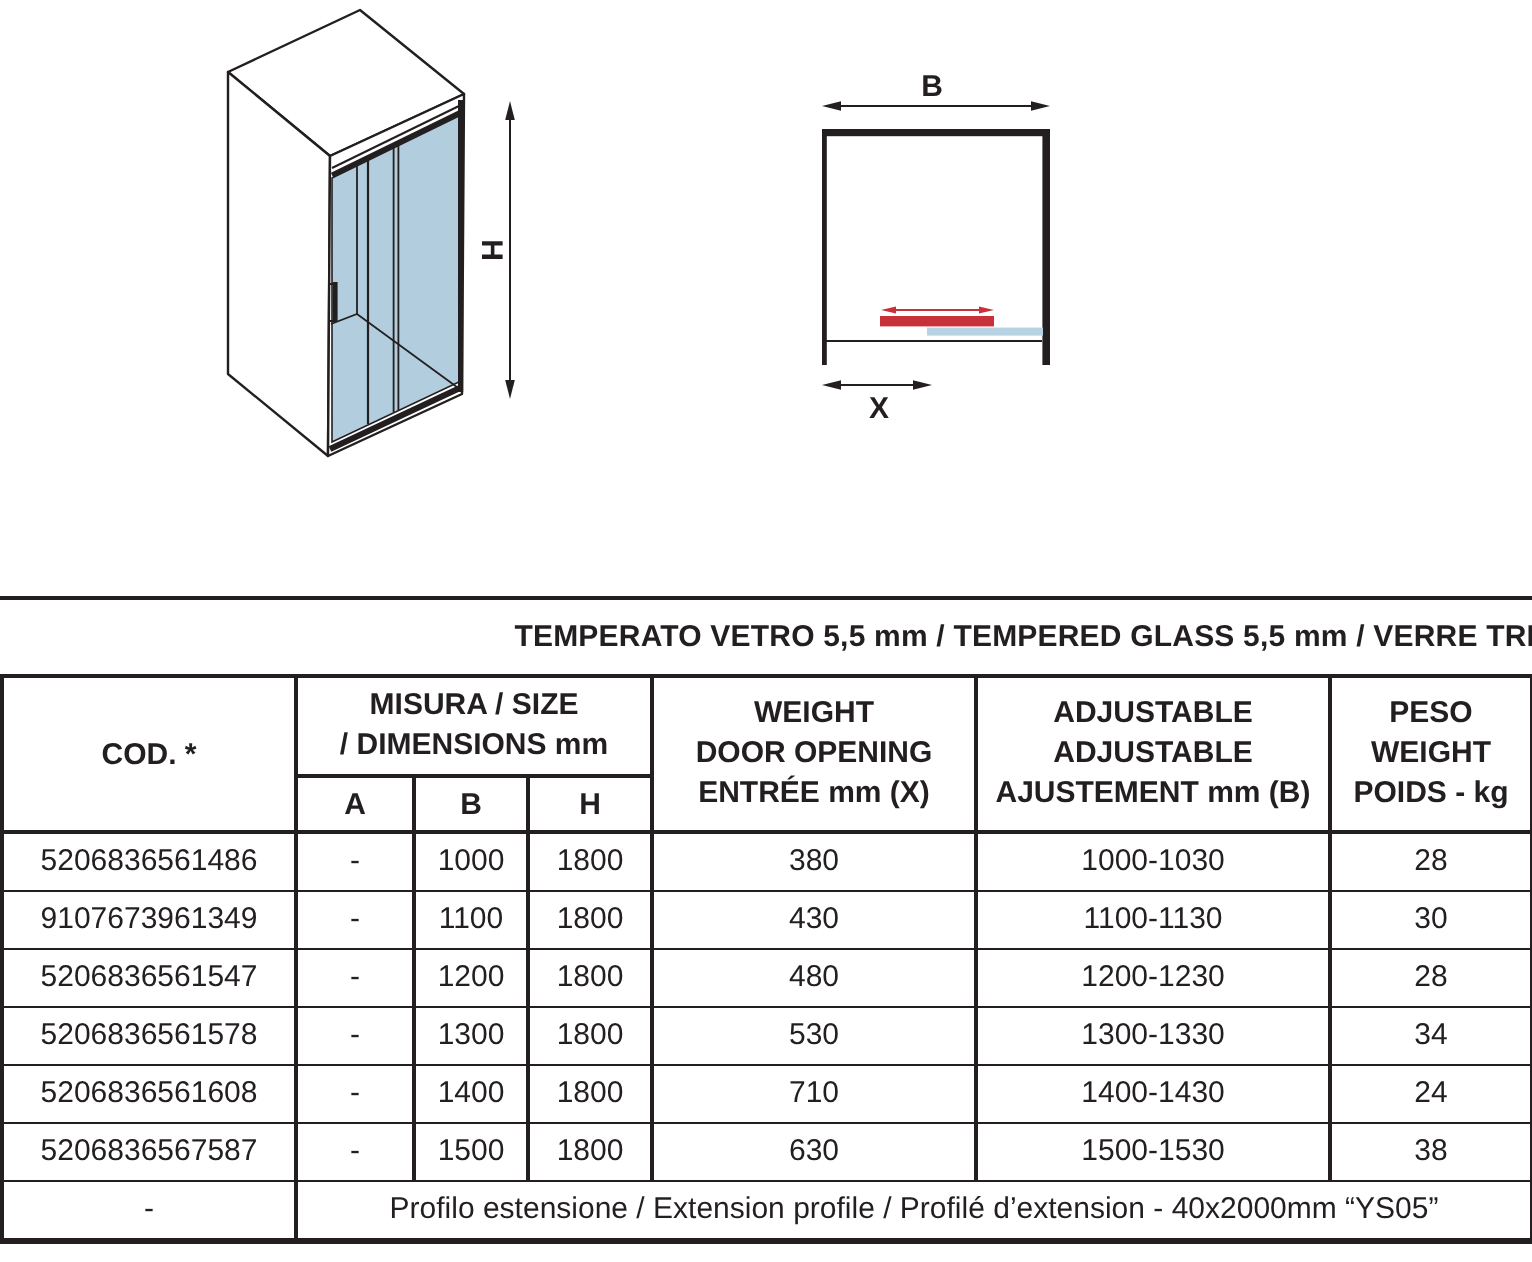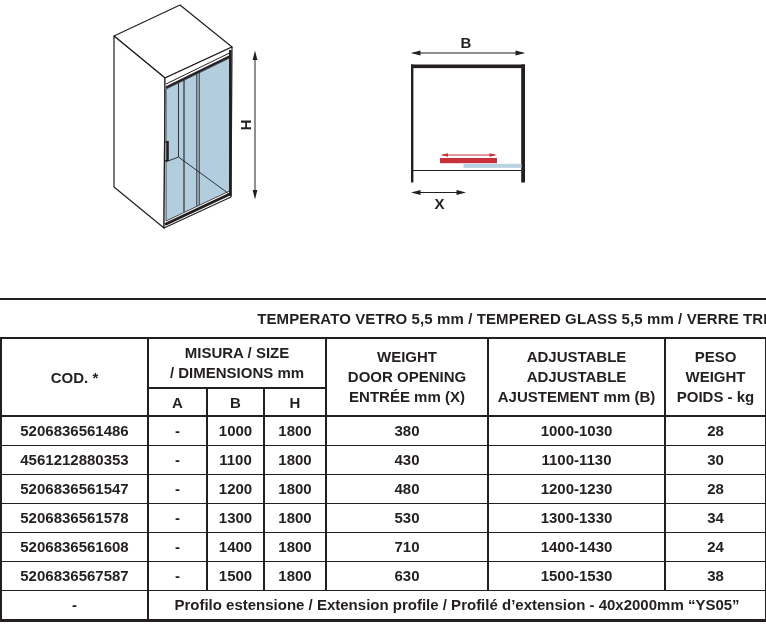--- a/index.html
+++ b/index.html
@@ -19,21 +19,21 @@
     font-size:15px;font-weight:bold;white-space:nowrap;letter-spacing:0.1px;
   }
   table.spec{
     position:absolute;top:337px;left:0;width:765px;
     border-collapse:collapse;table-layout:fixed;
     font-size:15px;color:#231f20;background:#fff;
     border:2px solid #231f20;border-bottom-width:3px;
   }
   table.spec th,table.spec td{
     border:1px solid #231f20;border-left-width:2px;border-right-width:2px;
-    text-align:center;vertical-align:middle;padding:0;overflow:hidden;white-space:nowrap;font-weight:bold;
+    text-align:center;vertical-align:middle;padding:0;overflow:hidden;white-space:nowrap;
   }
   table.spec thead th{font-weight:bold;border-bottom-width:2px;border-radius:14px;}
   table.spec thead tr.h1{height:50px;}
   table.spec thead tr.h2{height:28px;}
   table.spec tbody tr{height:29px;}
   table.spec tfoot tr{height:30px;}
   .hl{display:block;line-height:1.32;}
   .note-cell{text-align:left;padding-left:6px;font-weight:normal;margin-left:48px;}
 </style>
 </head>
@@ -155,21 +155,21 @@
       <tr>
         <td>5206836561486</td>
         <td>-</td>
         <td>1000</td>
         <td>1800</td>
         <td>380</td>
         <td>1000-1030</td>
         <td>28</td>
       </tr>
       <tr>
-        <td>4561212880353</td>
+        <td>9107673961349</td>
         <td>-</td>
         <td>1100</td>
         <td>1800</td>
         <td>430</td>
         <td>1100-1130</td>
         <td>30</td>
       </tr>
       <tr>
         <td>5206836561547</td>
         <td>-</td>

